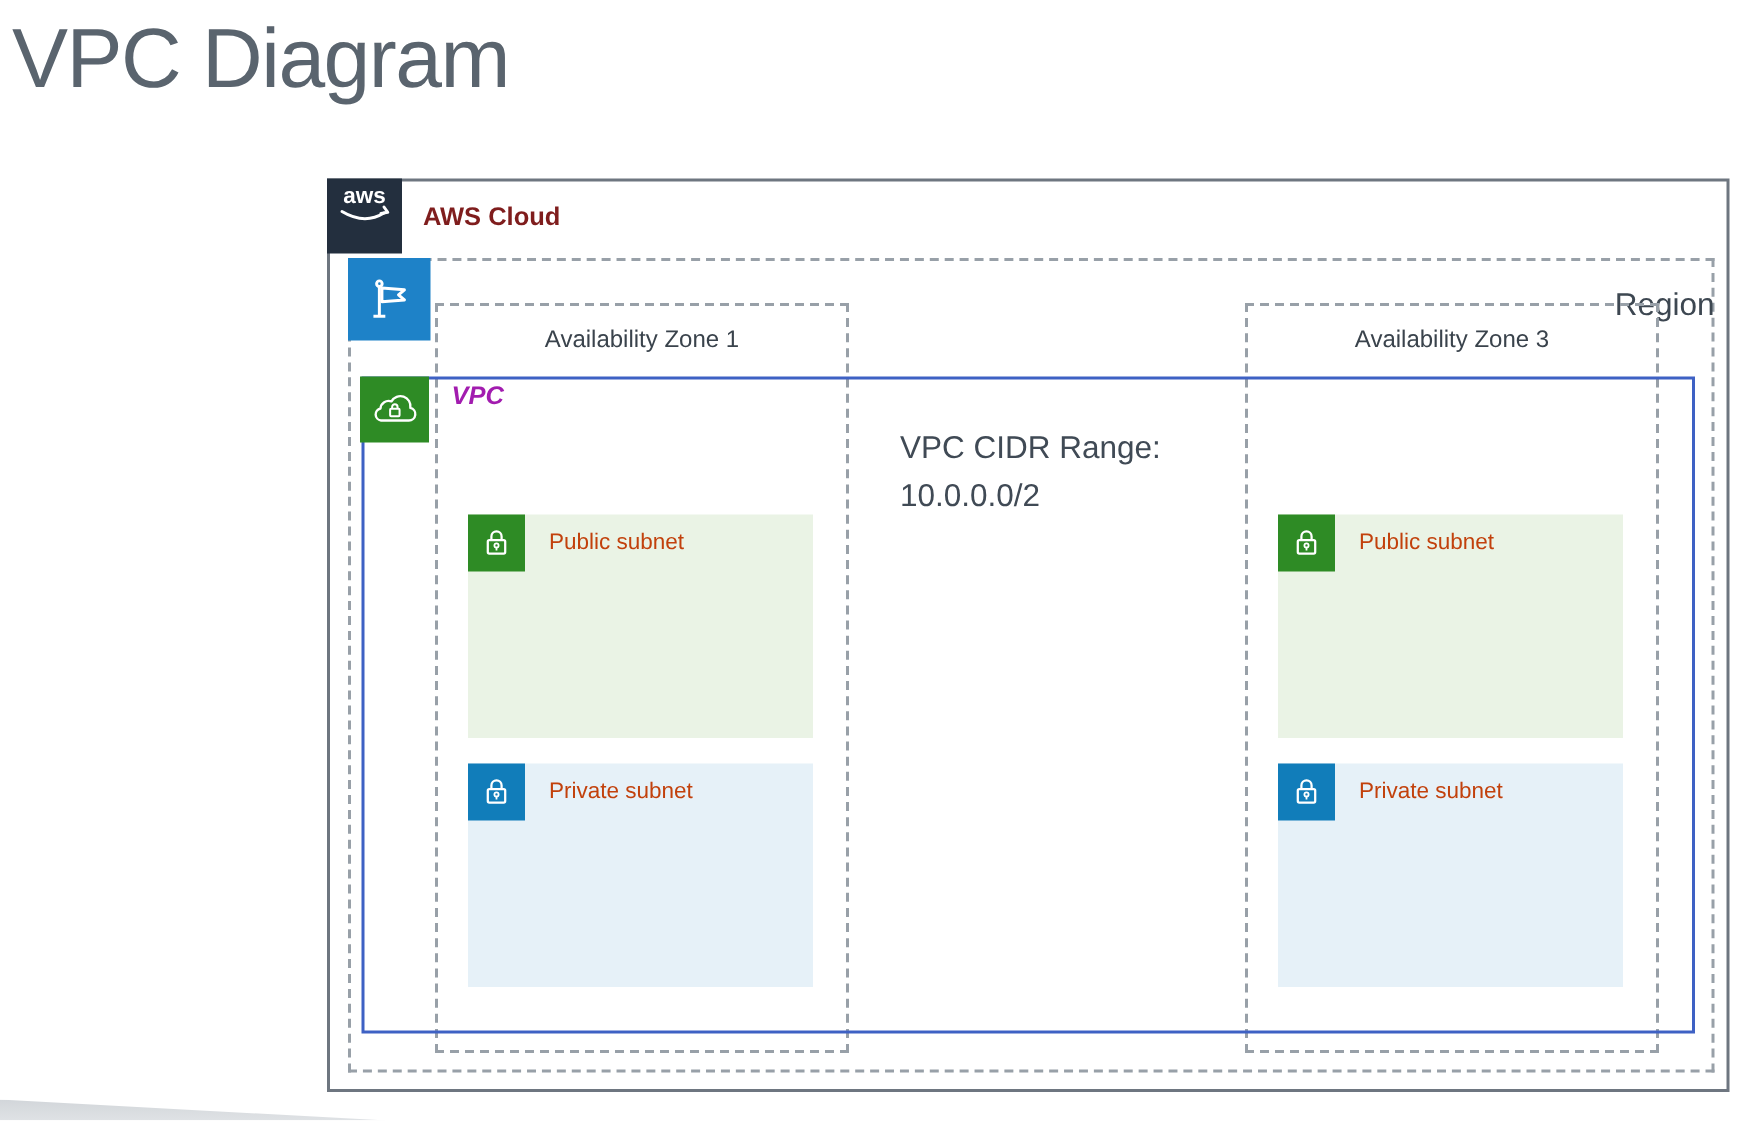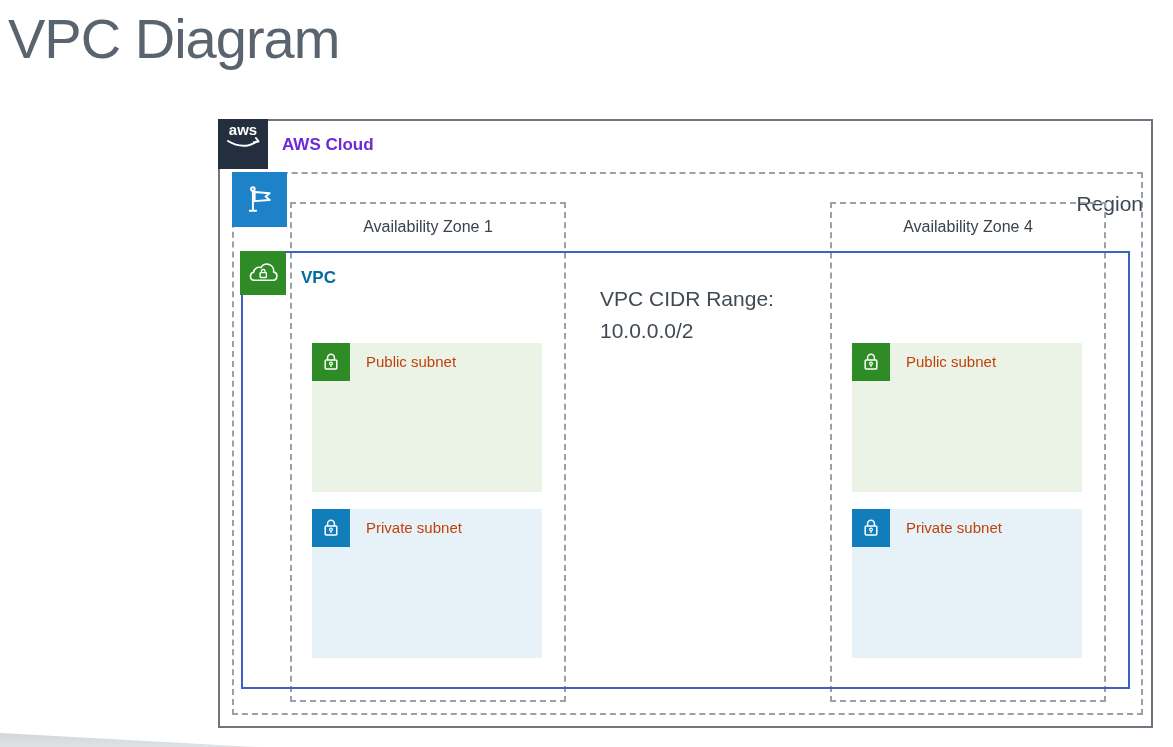--- a/index.html
+++ b/index.html
@@ -18,21 +18,21 @@
     position:absolute; left:218px; top:119px; width:935px; height:609px;
     border:2px solid #6e7680; background:#fff;
   }
   .aws-logo{
     position:absolute; left:218px; top:119px; width:50px; height:50px;
     background:#232f3e; display:flex; align-items:flex-start; justify-content:center;
     z-index:6;
   }
   .aws-cloud-label{
     position:absolute; left:282px; top:135px;
-    font-size:17px; font-weight:bold; color:#6d28d9; z-index:6;
+    font-size:17px; font-weight:bold; color:#7f1d1d; z-index:6;
   }
 
   
   .region-box{
     position:absolute; left:232px; top:172px; width:911px; height:543px;
     border:2px dashed #98a0a8; z-index:1;
   }
   .flag-icon-box{
     position:absolute; left:232px; top:172px; width:55px; height:55px;
     background:#1e82c8; display:flex; align-items:center; justify-content:center;
@@ -59,22 +59,22 @@
   .vpc-box{
     position:absolute; left:241px; top:251px; width:889px; height:438px;
     border:2px solid #3e61c4; z-index:3;
   }
   .vpc-icon-box{
     position:absolute; left:240px; top:251px; width:46px; height:44px;
     background:#2e8b25; display:flex; align-items:center; justify-content:center;
     z-index:6;
   }
   .vpc-label{
-    position:absolute; left:301px; top:268px;
-    font-size:17px; font-weight:600; color:#0369a1; z-index:6;
+    position:absolute; left:301px; top:254px;
+    font-size:17px; font-weight:600; color:#a21caf; z-index:6;font-style:italic;
   }
   .cidr-text{
     position:absolute; left:600px; top:283px;
     font-size:21px; color:#404a55; line-height:32px; z-index:4;
   }
 
   
   .subnet{
     position:absolute; width:230px; height:149px; z-index:5;
   }
@@ -132,21 +132,21 @@
       <path d="M8.2 6.4 L18.8 7.2 L16 9.6 L18.8 12 L8.2 12.8 Z" fill="none" stroke="#ffffff" stroke-width="1.4" stroke-linejoin="round"></path>
     </svg>
   </div>
   <div class="region-label">Region</div>
 
   <div class="az-box az1">
     <span class="az-label">Availability Zone 1</span>
   </div>
 
   <div class="az-box az2">
-    <span class="az-label">Availability Zone 4</span>
+    <span class="az-label">Availability Zone 3</span>
   </div>
 
   <div class="vpc-box"></div>
   <div class="vpc-icon-box">
     <svg width="36" height="28" viewBox="0 0 32 24" aria-hidden="true">
       <path d="M8 18.5 h16.5 a3.8 3.8 0 0 0 0.9 -7.5 A6 6 0 0 0 14.2 7.2 A4.8 4.8 0 0 0 7.7 11.4 A3.6 3.6 0 0 0 8 18.5 Z" fill="none" stroke="#ffffff" stroke-width="1.4" stroke-linejoin="round"></path>
       <rect x="13.4" y="11.6" width="5.6" height="4.4" rx="0.6" fill="none" stroke="#ffffff" stroke-width="1.2"></rect>
       <path d="M14.6 11.6 v-1.1 a1.6 1.6 0 0 1 3.2 0 v1.1" fill="none" stroke="#ffffff" stroke-width="1.2"></path>
     </svg>
   </div>

